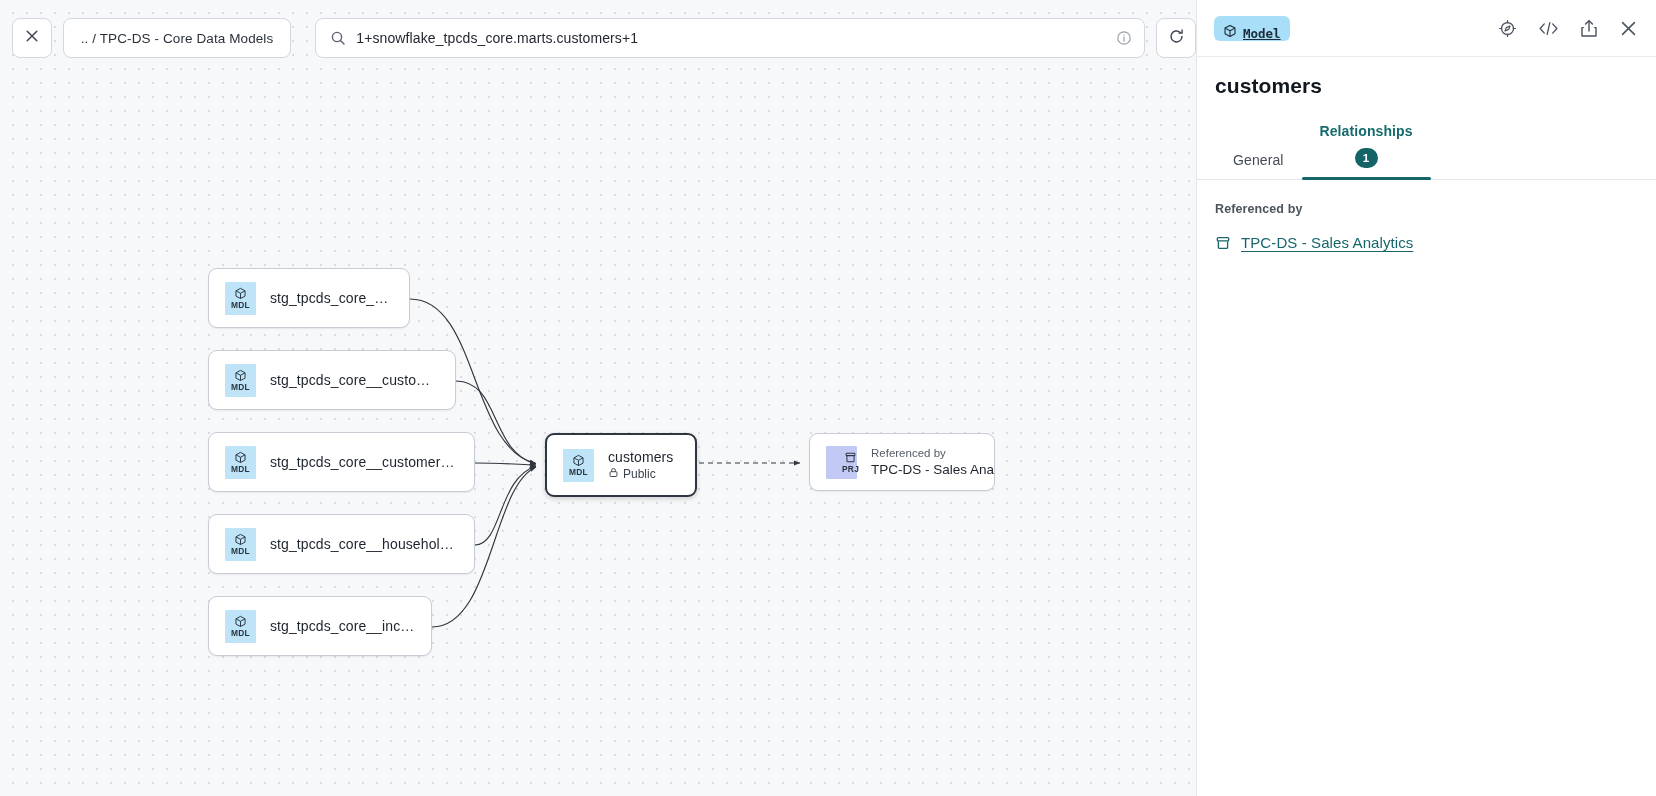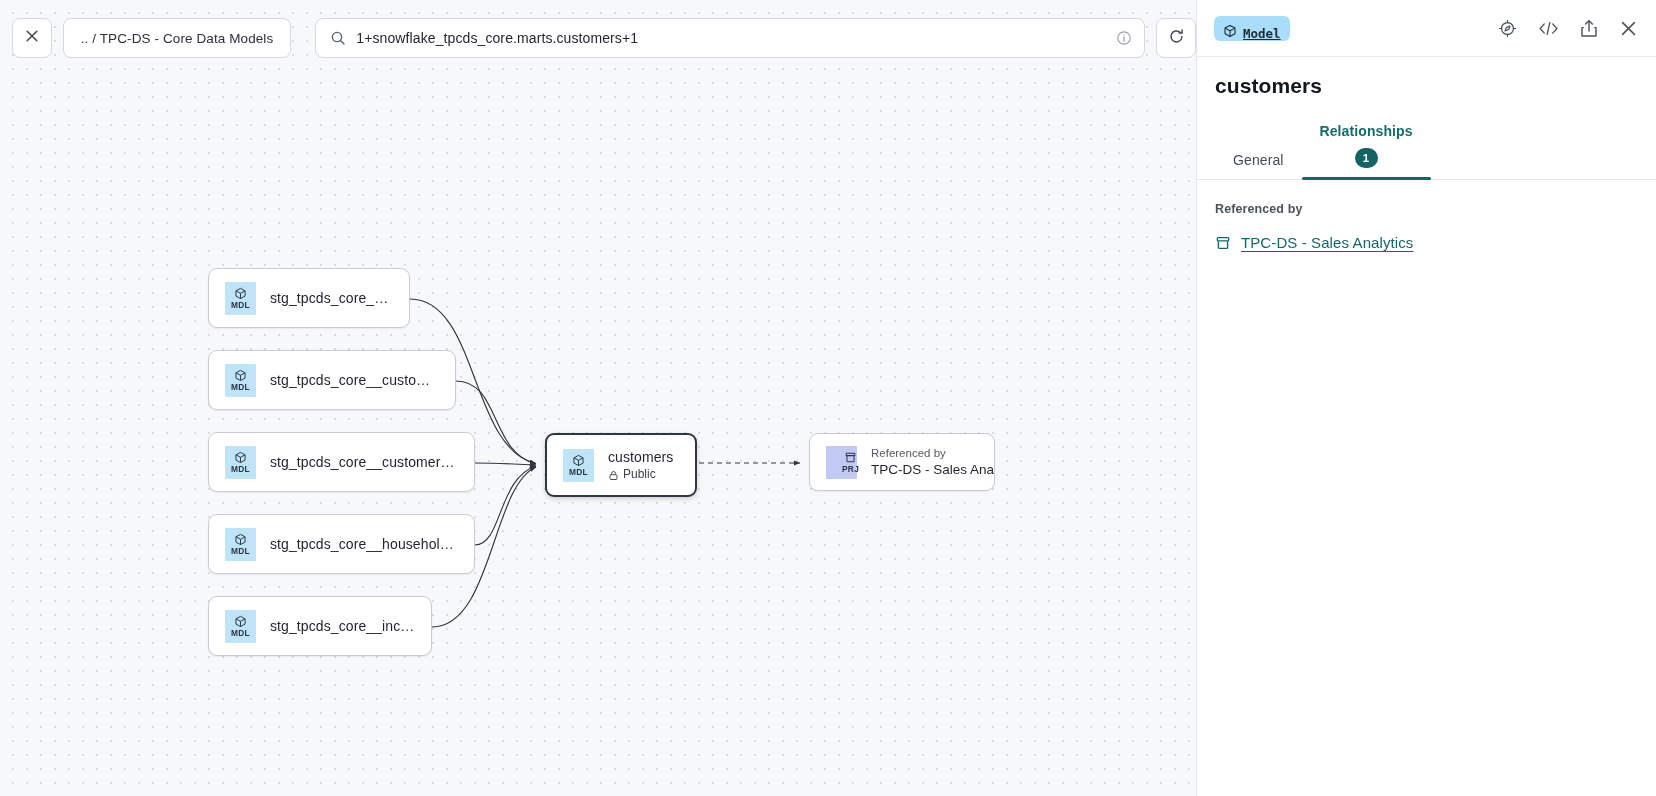--- a/index.html
+++ b/index.html
@@ -110,21 +110,21 @@
     line-height: 10px; margin-top: 0px;
   }
   .node-text { min-width: 0; display: flex; flex-direction: column; gap: 2px; }
   .node-title {
     font-size: 14px; color: #1e242d;
     white-space: nowrap; overflow: hidden; text-overflow: ellipsis;
     letter-spacing: .1px;
   }
   .node-sub {
     font-size: 12px; color: #3c434e;
-    display: flex; align-items: flex-end; gap: 4px;
+    display: flex; align-items: flex-start; gap: 4px;
     white-space: nowrap;
   }
   .node-sub .lk { display:flex; color:#3c434e; }
   .node-kicker {
     font-size: 11.5px; color: #545b66; white-space: nowrap;
     line-height: 14px;
   }
   .node-name2 { font-size: 13.5px; color: #1e242d; white-space: nowrap; line-height: 16px; }
 
   

